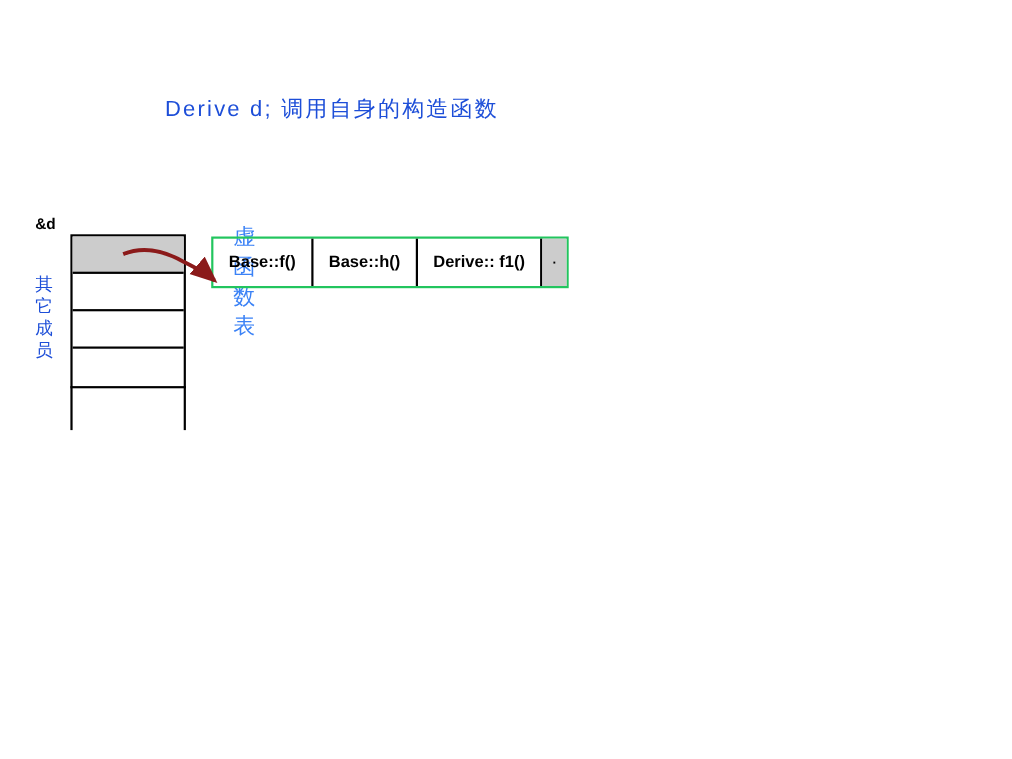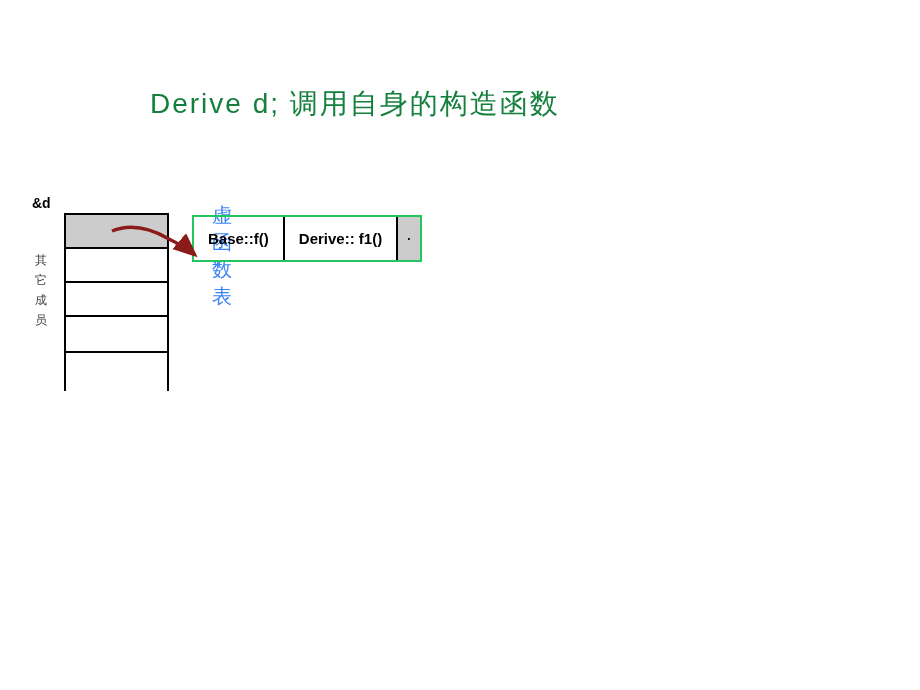--- a/index.html
+++ b/index.html
@@ -7,22 +7,22 @@
       width: 920px;
       height: 690px;
       background: #fff;
       font-family: Arial, "Microsoft YaHei", sans-serif;
       position: relative;
     }
     .title {
       position: absolute;
       top: 85px;
       left: 150px;
-      font-size: 28px;
-      color: #15803d;
+      font-size: 20px;
+      color: #1d4ed8;
       letter-spacing: 2px;
     }
     .diagram {
       position: absolute;
       top: 195px;
       left: 27px;
     }
     .addr-label {
       position: absolute;
       top: 0px;
@@ -54,25 +54,24 @@
       left: 37px;
       width: 105px;
       height: 40px;
       border-left: 2px solid #000;
       border-right: 2px solid #000;
     }
     .member-label {
       position: absolute;
       top: 55px;
       left: 5px;
-      font-size: 12px;
-      color: #404040;
+      font-size: 16px;
+      color: #1d4ed8;
       width: 18px;
       line-height: 20px;
-      text-align: center;
     }
     .vtable-label {
       position: absolute;
       top: 7px;
       left: 185px;
       font-size: 20px;
       color: #3b82f6;
     }
     .vtable {
       position: absolute;
@@ -123,20 +122,21 @@
     <div class="mem-cell last"></div>
   </div>
   <div class="bottom-line"></div>
 
   <div class="member-label">其它成员</div>
 
   <div class="vtable-label">虚函数表</div>
 
   <div class="vtable">
     <div class="vtable-cell">Base::f()</div>
+    <div class="vtable-cell">Base::h()</div>
     <div class="vtable-cell">Derive:: f1()</div>
     <div class="vtable-cell end">·</div>
   </div>
 
   <svg class="arrow-svg" viewBox="0 0 110 60">
     <defs>
       <marker id="arrowhead" markerWidth="8" markerHeight="8" refX="6" refY="3" orient="auto">
         <polygon points="0 0, 7 3, 0 6" fill="#8b1a1a"></polygon>
       </marker>
     </defs>

